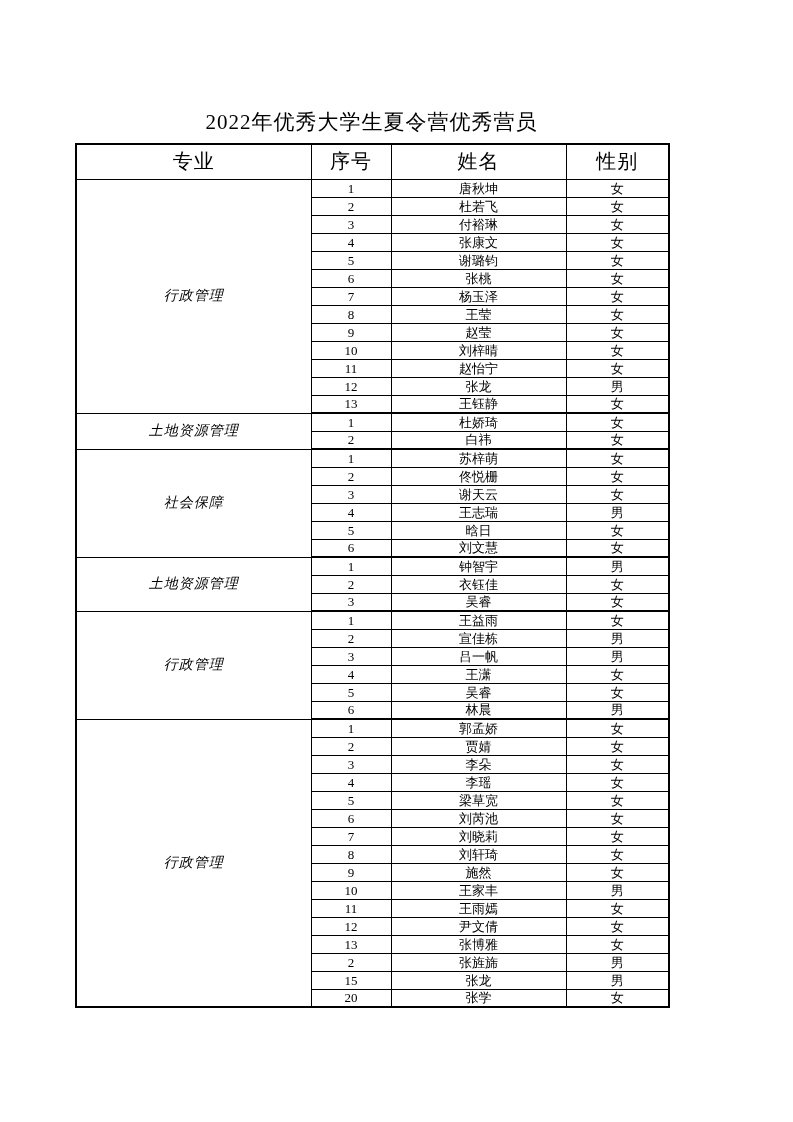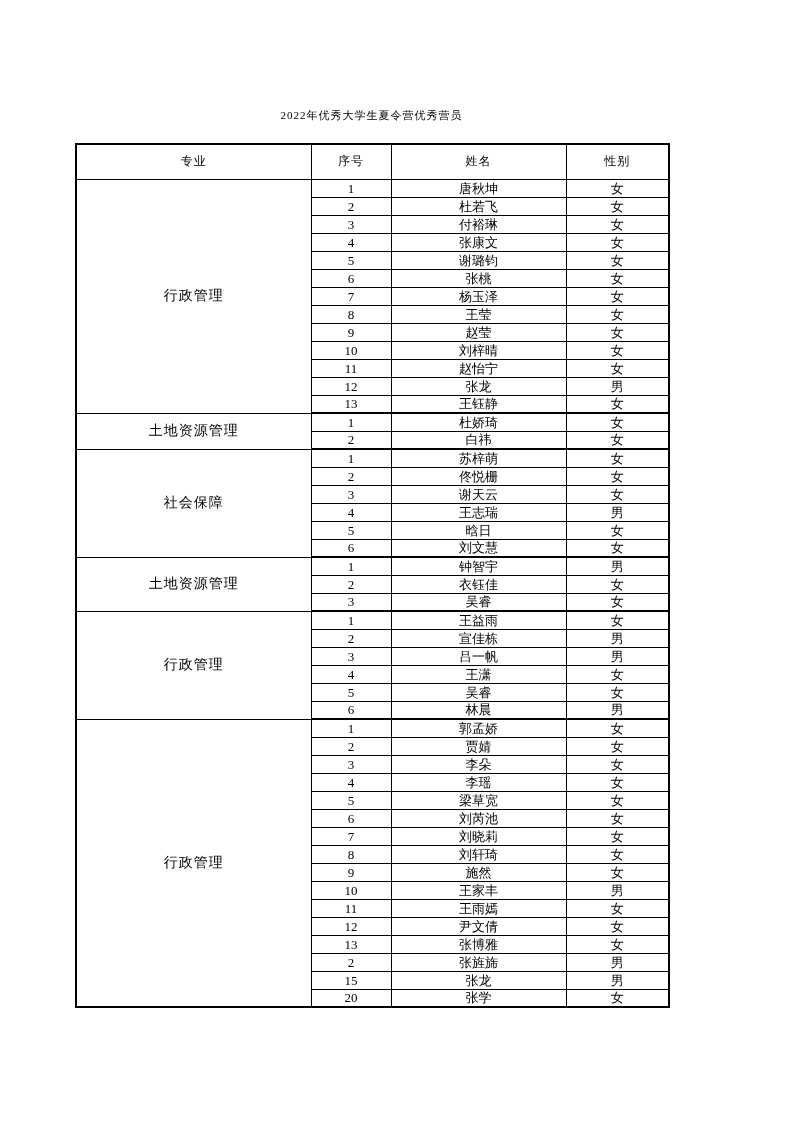--- a/index.html
+++ b/index.html
@@ -22,21 +22,21 @@
     background: #ffffff;
     overflow: hidden;
   }
   .doc-title {
     position: absolute;
     top: 108px;
     left: 75px;
     width: 593px;
     margin: 0;
     text-align: center;
-    font-size: 11px;
+    font-size: 21px;
     font-weight: normal;
     letter-spacing: 1px;
     white-space: nowrap;
   }
   table.roster {
     position: absolute;
     top: 143px;
     left: 75px;
     width: 593px;
     border-collapse: collapse;
@@ -52,27 +52,27 @@
     border: 1px solid #000;
     text-align: center;
     vertical-align: middle;
     padding: 0;
     font-weight: normal;
     overflow: hidden;
     white-space: nowrap;
   }
   thead tr { height: 35px; }
   thead th {
-    font-size: 12px;
+    font-size: 20px;
     border-bottom: 2px solid #000;
     letter-spacing: 1px;
   }
   tbody tr { height: 18px; }
   tbody td { font-size: 13px; line-height: 1; }
-  tbody td.major-cell { font-size: 14px; letter-spacing: 1px; }
+  tbody td.major-cell { font-size: 14px; letter-spacing: 1px; font-style: italic; }
   tbody tr.section-end td { border-bottom: 2px solid #000; }
 </style>
 </head>
 <body>
 
 <div class="page">
   <h1 class="doc-title">2022年优秀大学生夏令营优秀营员</h1>
 
   <table class="roster">
     <colgroup>

